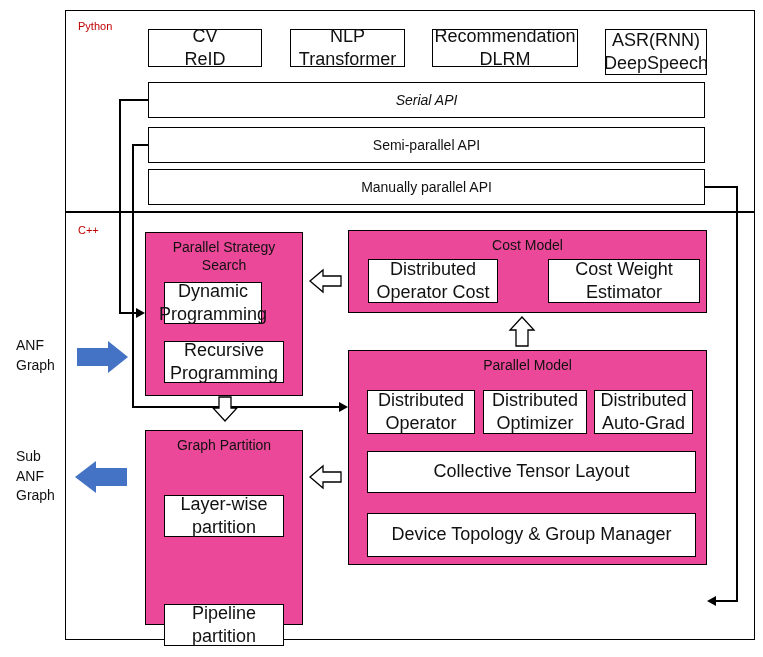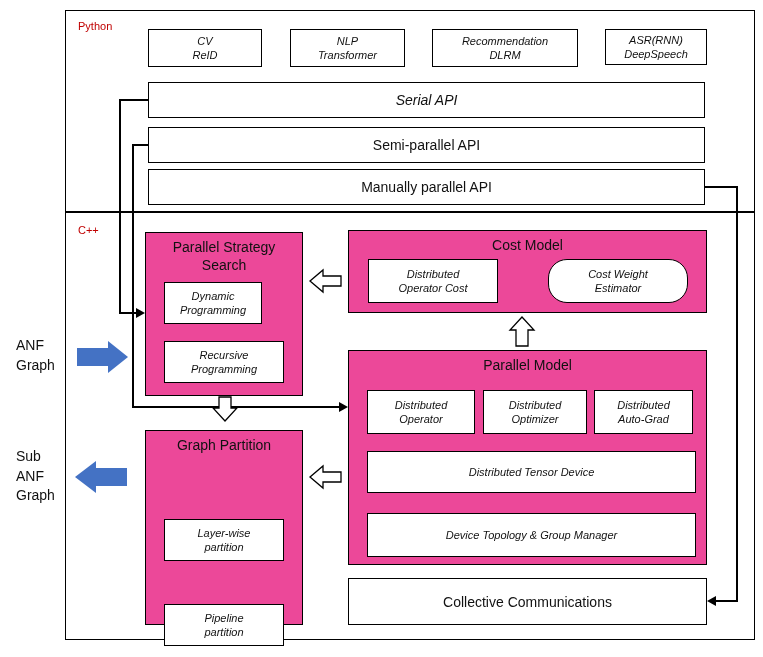--- a/index.html
+++ b/index.html
@@ -35,24 +35,23 @@
     font-size: 14px;
   }
   .box {
     position: absolute;
     border: 1px solid #000;
     background: #fff;
     display: flex;
     align-items: center;
     justify-content: center;
     text-align: center;
-    font-size: 11px;
+    font-size: 18px;
     line-height: 1.3;
     padding: 2px;
-    font-style: italic;
   }
   .container-box {
     position: absolute;
     border: 1px solid #000;
     background: #ec4899;
   }
   .container-title {
     position: absolute;
     left: 0; right: 0;
     top: 6px;
@@ -89,21 +88,21 @@
 
   <div class="section" style="left:65px; top:10px; width:690px; height:202px;"></div>
   <div class="sec-label" style="left:78px; top:20px;">Python</div>
 
   <div class="box pre" style="left:148px; top:29px; width:114px; height:38px;">CV
 ReID</div>
   <div class="box pre" style="left:290px; top:29px; width:115px; height:38px;">NLP
 Transformer</div>
   <div class="box pre" style="left:432px; top:29px; width:146px; height:38px;">Recommendation
 DLRM</div>
-  <div class="box pre" style="left:605px; top:29px; width:102px; height:36px;">ASR(RNN)
+  <div class="box pre" style="left:605px; top:29px; width:102px; height:46px;">ASR(RNN)
 DeepSpeech</div>
 
   <div class="bar" style="left:148px; top:82px; width:557px; height:36px;font-style:italic;">Serial API</div>
   <div class="bar" style="left:148px; top:127px; width:557px; height:36px;">Semi-parallel API</div>
   <div class="bar" style="left:148px; top:169px; width:557px; height:36px;">Manually parallel API</div>
 
   <div class="section" style="left:65px; top:212px; width:690px; height:428px;"></div>
   <div class="sec-label" style="left:78px; top:224px;">C++</div>
 
   <div class="container-box" style="left:145px; top:232px; width:158px; height:164px;">
@@ -112,45 +111,44 @@
     <div class="box pre" style="left:18px; top:49px; width:98px; height:42px;">Dynamic
 Programming</div>
     <div class="box pre" style="left:18px; top:108px; width:120px; height:42px;">Recursive
 Programming</div>
   </div>
 
   <div class="container-box" style="left:348px; top:230px; width:359px; height:83px;">
     <div class="container-title">Cost Model</div>
     <div class="box pre" style="left:19px; top:28px; width:130px; height:44px;">Distributed
 Operator Cost</div>
-    <div class="box pre" style="left:199px; top:28px; width:140px; height:44px;border-radius:19px;">Cost Weight
+    <div class="box pre" style="left:199px; top:28px; width:152px; height:44px;">Cost Weight
 Estimator</div>
   </div>
 
   <div class="container-box" style="left:348px; top:350px; width:359px; height:215px;">
     <div class="container-title">Parallel Model</div>
     <div class="box pre" style="left:18px; top:39px; width:108px; height:44px;">Distributed
 Operator</div>
     <div class="box pre" style="left:134px; top:39px; width:104px; height:44px;">Distributed
 Optimizer</div>
     <div class="box pre" style="left:245px; top:39px; width:99px; height:44px;">Distributed
 Auto-Grad</div>
-    <div class="box" style="left:18px; top:100px; width:329px; height:42px;">Distributed Tensor Device</div>
+    <div class="box" style="left:18px; top:100px; width:329px; height:42px;">Collective Tensor Layout</div>
     <div class="box" style="left:18px; top:162px; width:329px; height:44px;">Device Topology &amp; Group Manager</div>
   </div>
 
   <div class="container-box" style="left:145px; top:430px; width:158px; height:195px;padding-left:18px;">
     <div class="container-title">Graph Partition</div>
-    <div class="box pre" style="left:18px; top:64px; width:120px; height:42px;margin-top:24px;">Layer-wise
+    <div class="box pre" style="left:18px; top:64px; width:120px; height:42px;">Layer-wise
 partition</div>
     <div class="box pre" style="left:18px; top:130px; width:120px; height:42px;margin-top:43px;">Pipeline
 partition</div>
   </div>
 
-  <div class="bar" style="left:348px; top:578px; width:359px; height:47px;">Collective Communications</div>
 
   <div class="side-label" style="left:16px; top:336px;">ANF
 Graph</div>
   <div class="side-label" style="left:16px; top:447px;">Sub
 ANF
 Graph</div>
 
   <svg id="overlay" viewBox="0 0 763 657">
 
     <path class="connector" d="M148,100 H120 V313 H136"></path>

